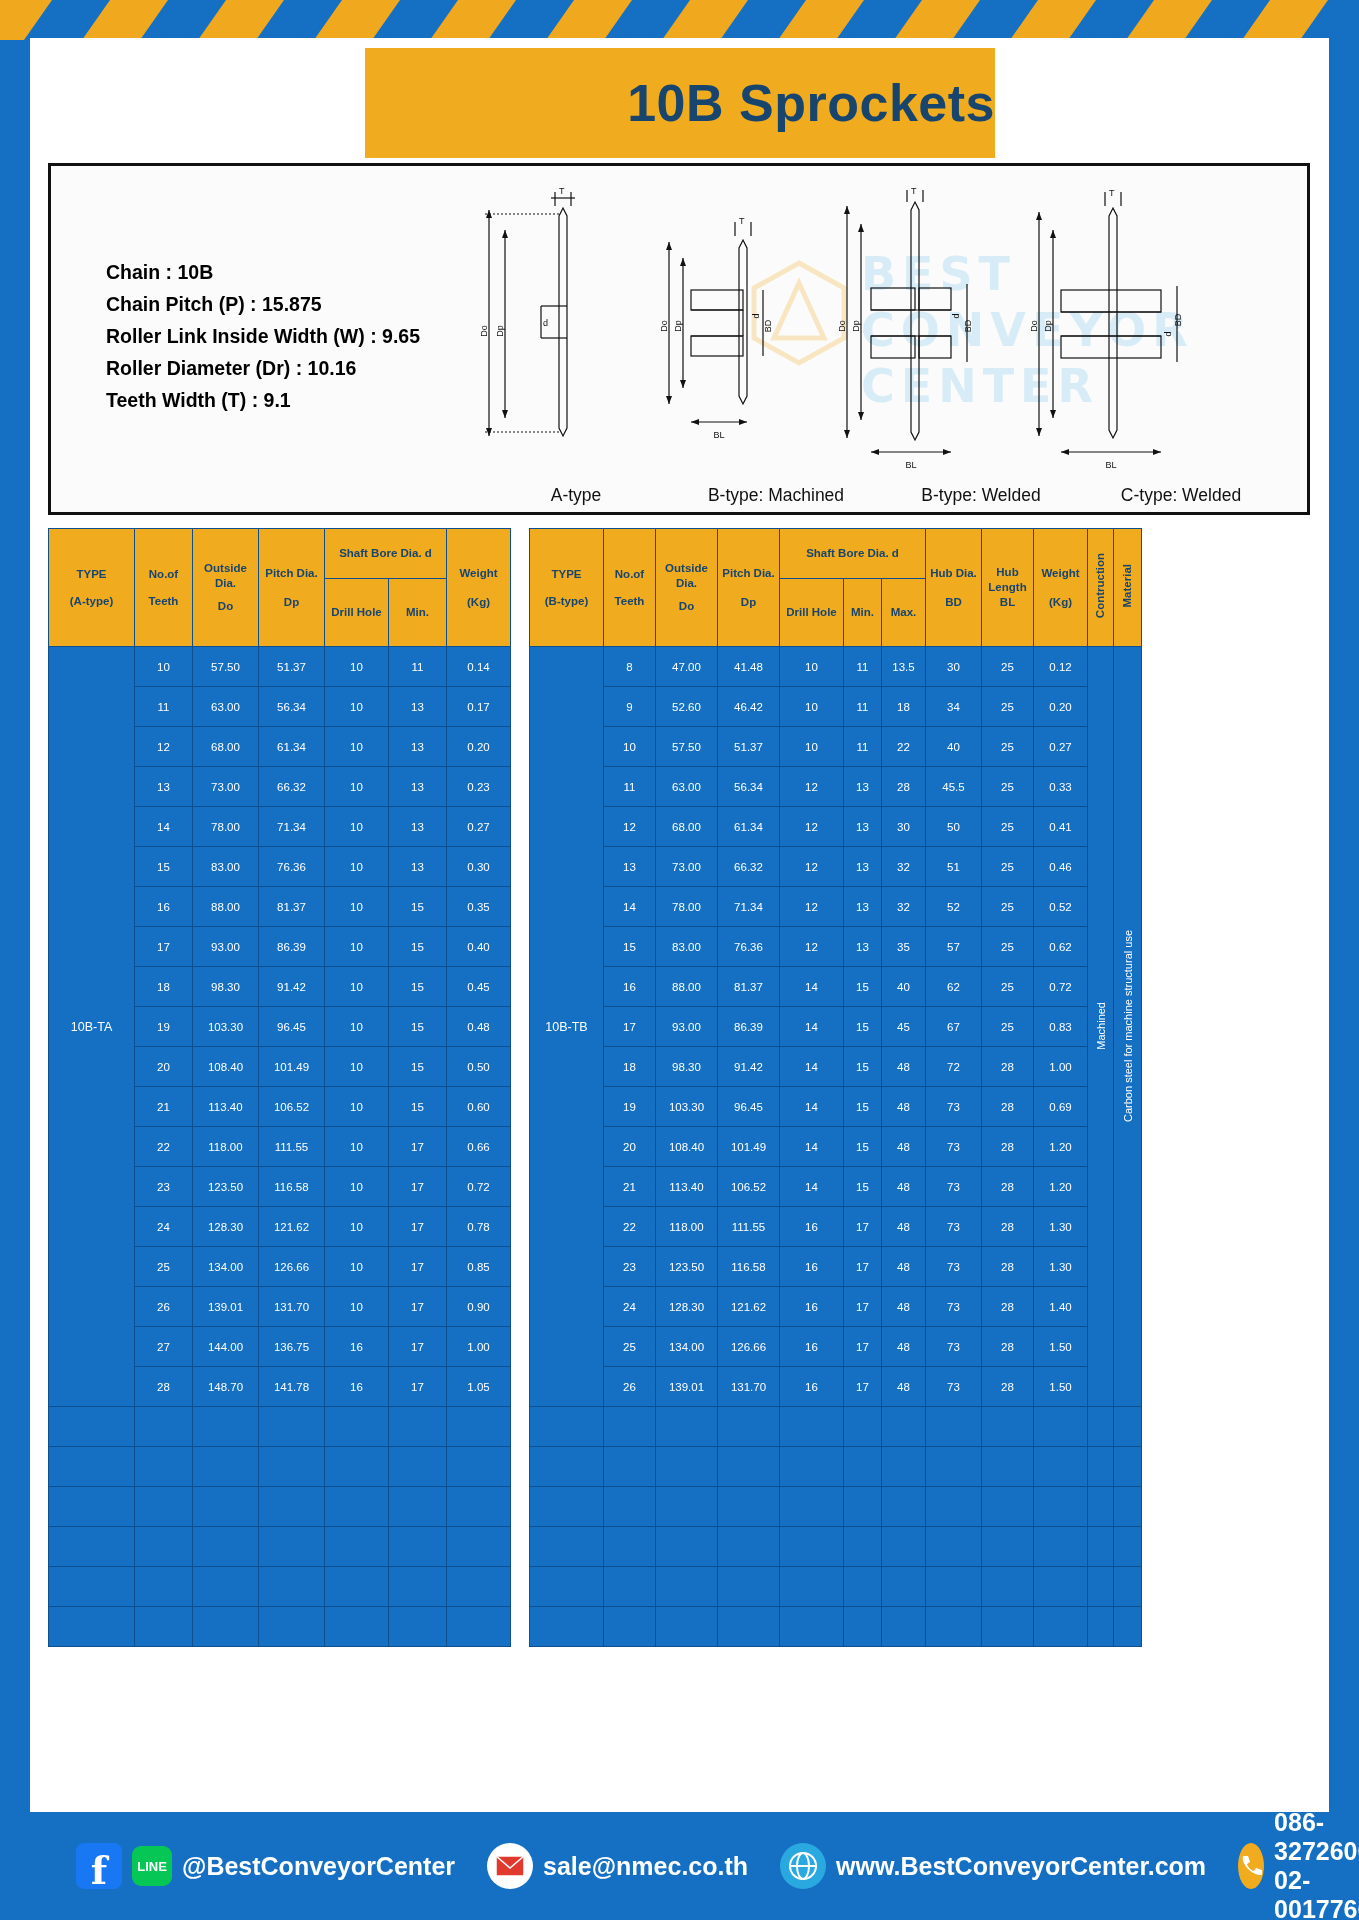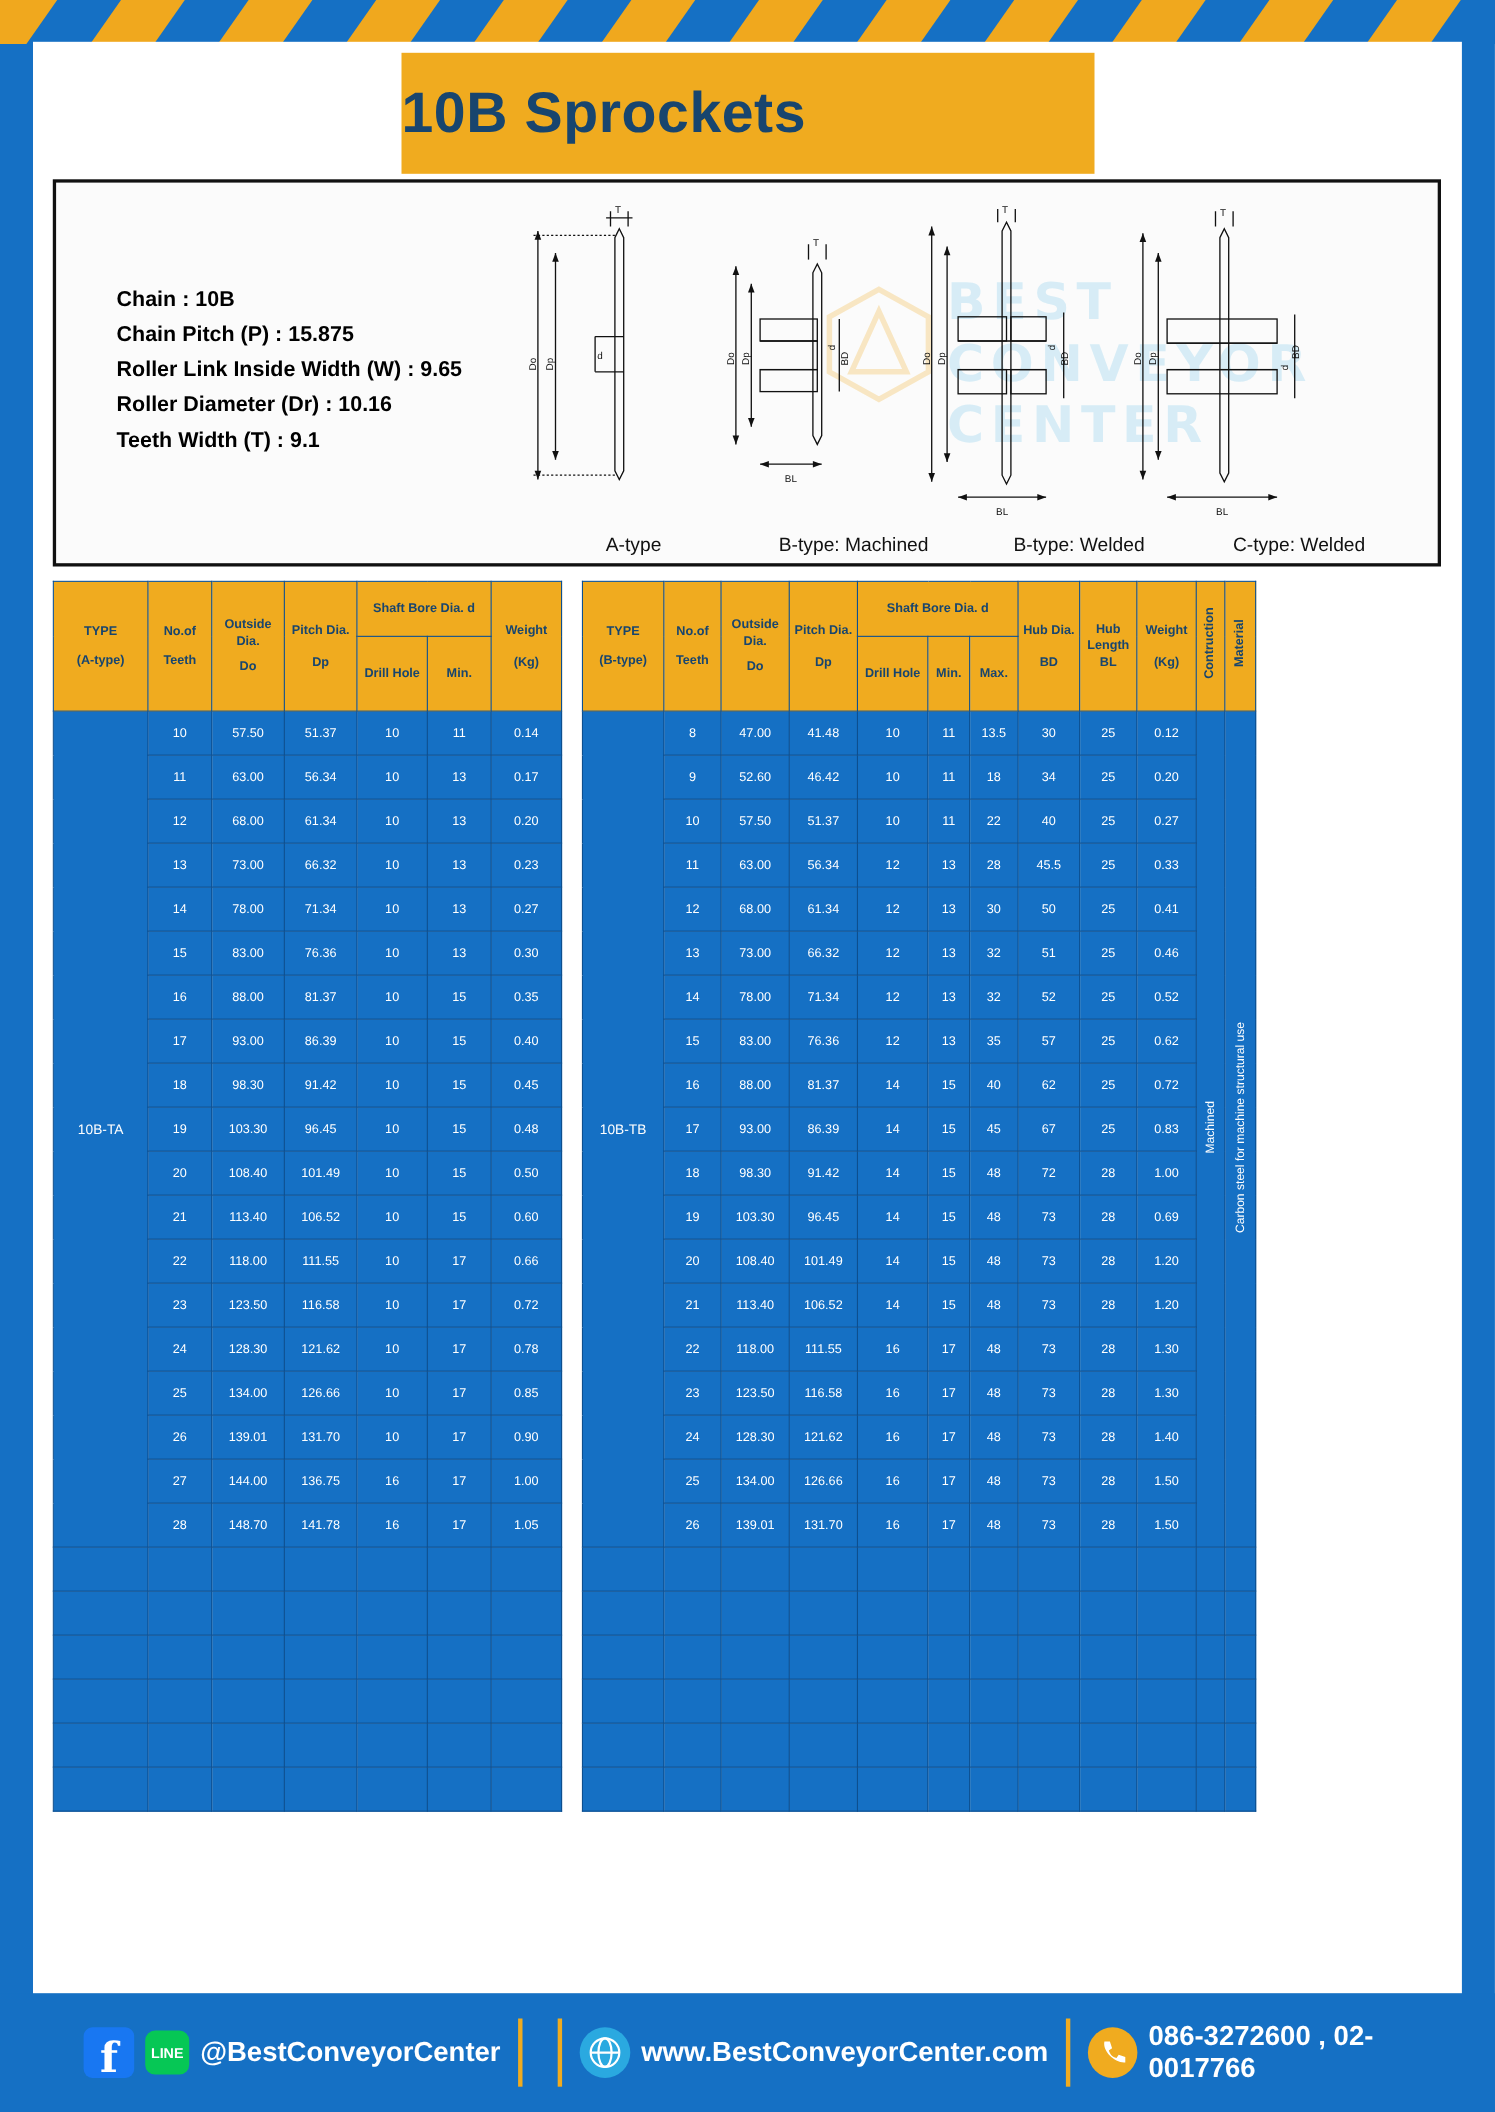--- a/index.html
+++ b/index.html
@@ -25,21 +25,21 @@
   .sheet {
     position: absolute; top: 38px; left: 30px;
     width: 1299px; height: 1790px;
     background: #ffffff;
   }
   
   .title-box {
     position: absolute; top: 10px; left: 335px;
     width: 630px; height: 110px;
     background: #f0ab1f;
-    display: flex; align-items: center; justify-content: flex-start;
+    display: flex; align-items: center; justify-content: flex-end;
   }
   .title-box .t {
     font-size: 52px; font-weight: bold; color: #18456e;
     letter-spacing: .5px;
   }
   
   .panel {
     position: absolute; top: 125px; left: 18px;
     width: 1262px; height: 352px;
     background: #fbfbfb; border: 3px solid #111;
@@ -955,20 +955,29 @@
 </div>
 
 <div class="footer">
   <div class="footer-inner">
     <div class="fitem" style="padding-left:58px">
       <div class="fb-icon">f</div>
       <div class="line-icon">LINE</div>
       <span class="lbl">@BestConveyorCenter</span>
     </div>
     <div class="divider"></div>
+    <div class="fitem">
+      <div class="mail-icon">
+        <svg width="30" height="22" viewBox="0 0 30 22">
+          <rect x="1" y="1" width="28" height="20" fill="#e03a2f" stroke="#fff" stroke-width="1.5"></rect>
+          <polyline points="1,1 15,13 29,1" fill="none" stroke="#fff" stroke-width="1.5"></polyline>
+        </svg>
+      </div>
+      <span class="lbl">sale@nmec.co.th</span>
+    </div>
     <div class="divider"></div>
     <div class="fitem">
       <div class="globe-icon">
         <svg width="32" height="32" viewBox="0 0 32 32">
           <circle cx="16" cy="16" r="13" fill="none" stroke="#fff" stroke-width="2"></circle>
           <ellipse cx="16" cy="16" rx="6" ry="13" fill="none" stroke="#fff" stroke-width="2"></ellipse>
           <line x1="3" y1="16" x2="29" y2="16" stroke="#fff" stroke-width="2"></line>
         </svg>
       </div>
       <span class="lbl">www.BestConveyorCenter.com</span>

